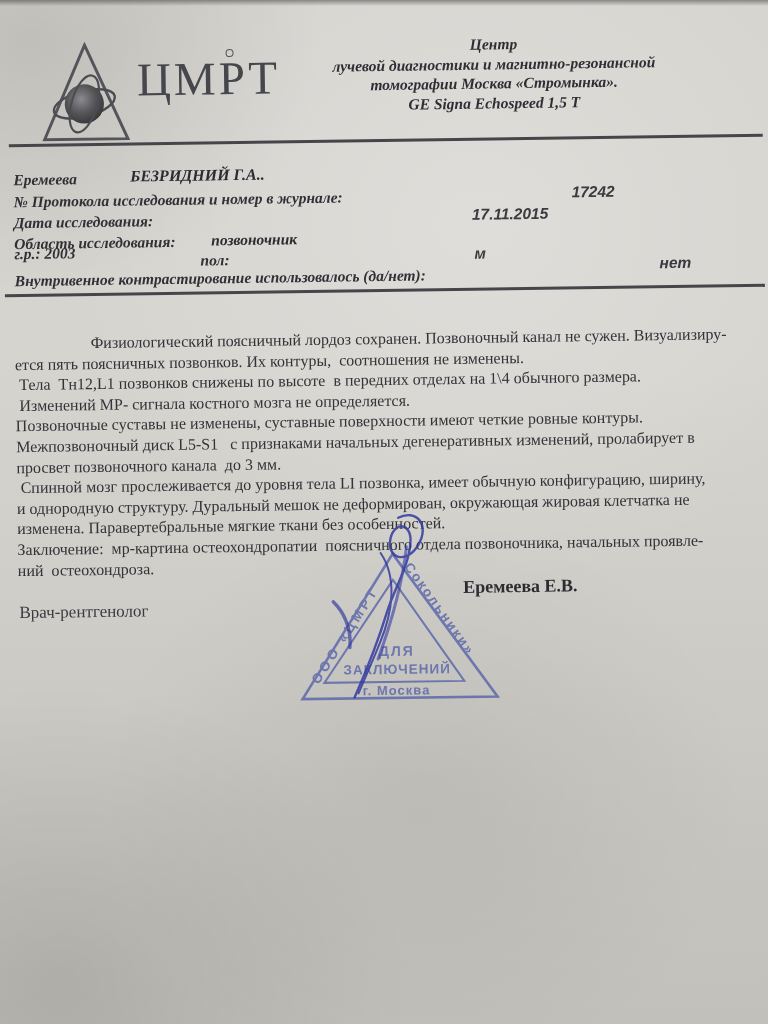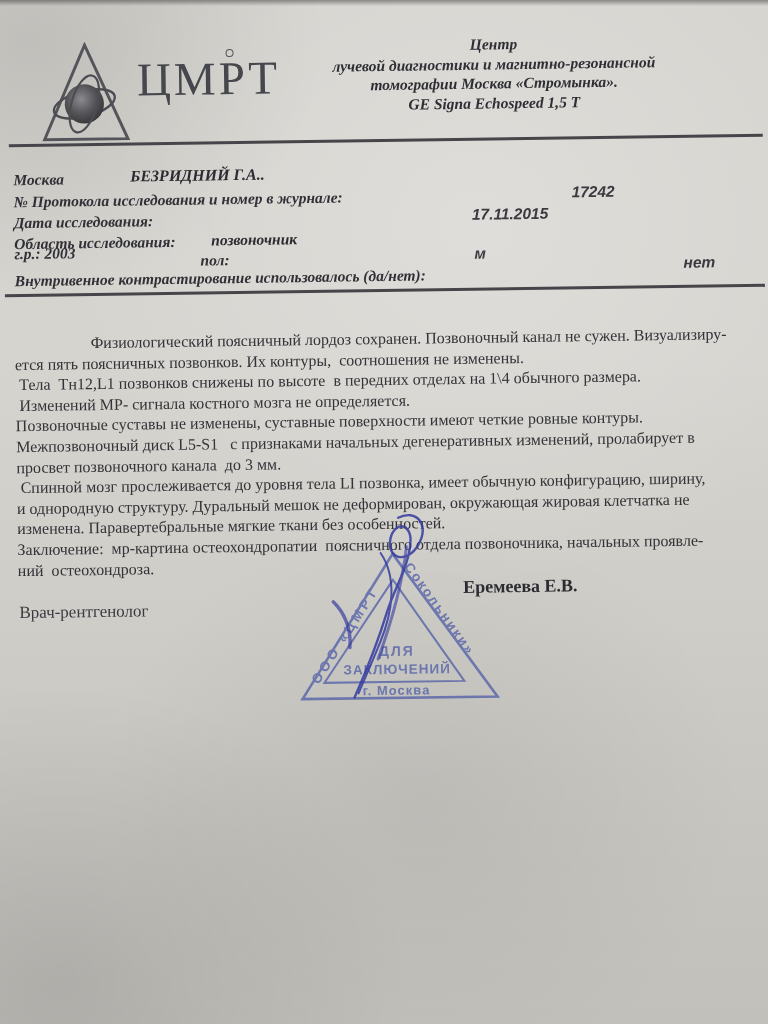--- a/index.html
+++ b/index.html
@@ -77,38 +77,38 @@
 
     <div class="head-center">
       <div>Центр</div>
       <div>лучевой диагностики и магнитно-резонансной</div>
       <div>томографии Москва «Стромынка».</div>
       <div>GE Signa Echospeed 1,5 T</div>
     </div>
 
     <div class="rule rule1"></div>
 
-    <div class="plabel" style="left:18px;top:166px;">Москва</div>
+    <div class="plabel" style="left:18px;top:166px;">Еремеева</div>
     <div class="pval-serif" style="left:135px;top:164px;">БЕЗРИДНИЙ Г.А..</div>
 
     <div class="plabel" style="left:18px;top:188px;">№ Протокола исследования и номер в журнале:</div>
     <div class="pval-sans" style="left:576px;top:186px;">17242</div>
 
     <div class="plabel" style="left:18px;top:209px;">Дата исследования:</div>
     <div class="pval-sans" style="left:476px;top:207px;">17.11.2015</div>
 
     <div class="plabel" style="left:18px;top:230px;">Область исследования:</div>
     <div class="pval-serif" style="left:215px;top:229px;font-size:15.5px;">позвоночник</div>
 
     <div class="plabel" style="left:18px;top:240px;">г.р.: 2003</div>
     <div class="plabel" style="left:204px;top:249px;">пол:</div>
     <div class="pval-sans" style="left:478px;top:246px;">м</div>
 
     <div class="plabel" style="left:18px;top:267px;">Внутривенное контрастирование использовалось (да/нет):</div>
-    <div class="pval-sans" style="left:663px;top:258px;margin-left:24px;">нет</div>
+    <div class="pval-sans" style="left:663px;top:258px;">нет</div>
 
     <div class="rule rule2"></div>
 
     <div class="report">
       <div class="rline indent">Физиологический поясничный лордоз сохранен. Позвоночный канал не сужен. Визуализиру-</div>
       <div class="rline">ется пять поясничных позвонков. Их контуры,  соотношения не изменены.</div>
       <div class="rline"> Тела  Тн12,L1 позвонков снижены по высоте  в передних отделах на 1\4 обычного размера.</div>
       <div class="rline"> Изменений МР- сигнала костного мозга не определяется.</div>
       <div class="rline">Позвоночные суставы не изменены, суставные поверхности имеют четкие ровные контуры.</div>
       <div class="rline">Межпозвоночный диск L5-S1   с признаками начальных дегенеративных изменений, пролабирует в</div>

